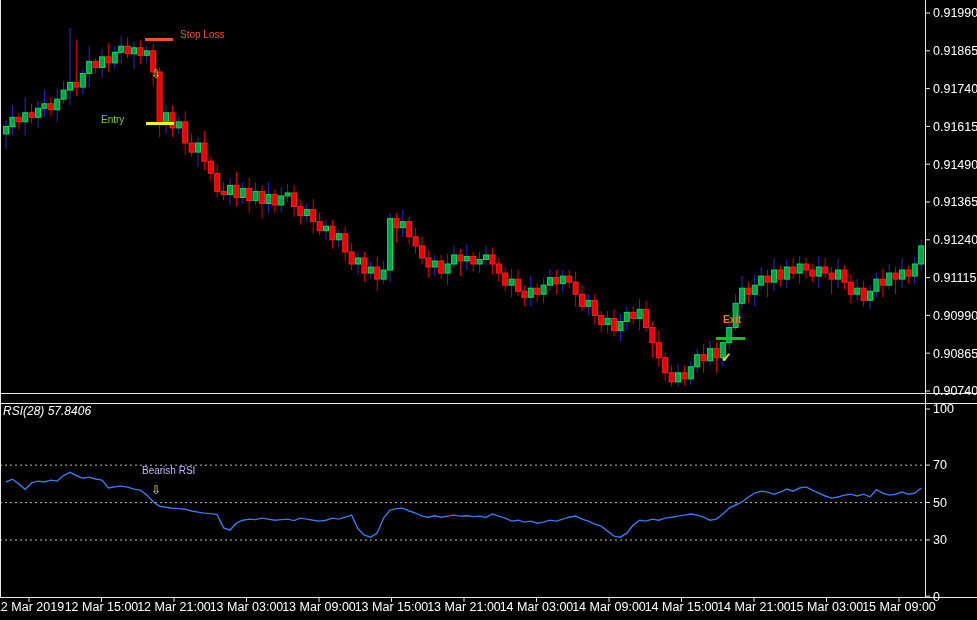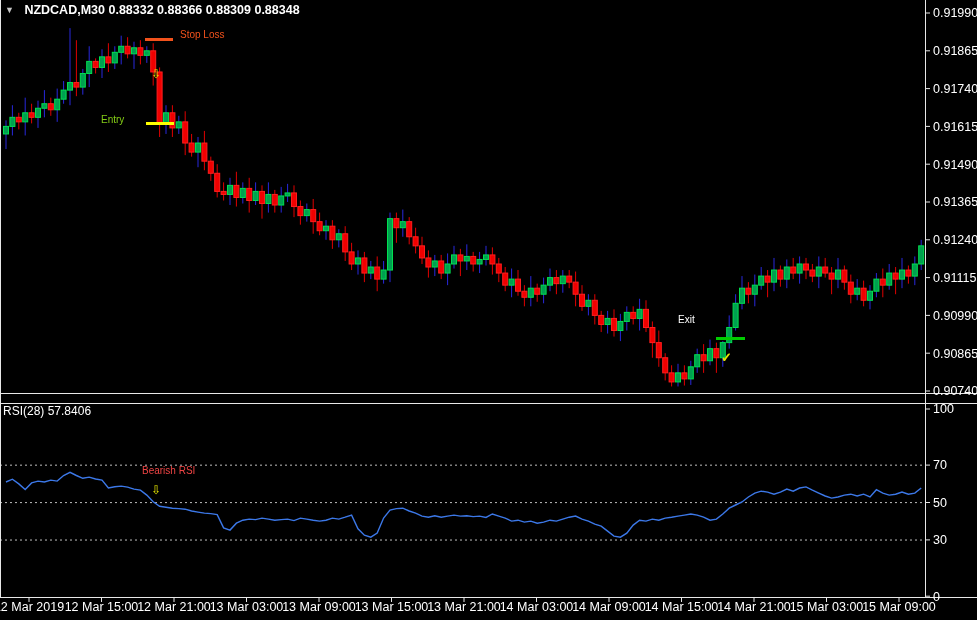--- a/index.html
+++ b/index.html
@@ -3,21 +3,21 @@
 <meta charset="utf-8">
 <style>
   html,body{margin:0;padding:0;background:#000;}
   .chart{position:relative;width:977px;height:620px;background:#000;overflow:hidden;
          font-family:"Liberation Sans",sans-serif;}
   .canvas-wrap{position:absolute;left:0;top:0;width:977px;height:620px;}
   svg{display:block;}
   .title-bar{position:absolute;left:5px;top:3px;color:#fff;font-size:12.5px;font-weight:bold;
              white-space:nowrap;z-index:5;}
   .title-bar .tri{color:#c8c8c8;font-size:9px;margin-right:7px;vertical-align:1px;cursor:pointer;}
-  .rsi-title{position:absolute;left:3px;top:404px;color:#fff;font-size:12px;z-index:5;white-space:nowrap;}
+  .rsi-title{position:absolute;left:3px;top:404px;color:#fff;font-size:12px;z-index:5;white-space:nowrap;font-style:italic;}
   .ann{position:absolute;font-size:10px;white-space:nowrap;z-index:6;}
   .ann-line{position:absolute;z-index:6;}
   .glyph{position:absolute;font-size:12px;z-index:6;}
   .check{font-weight:bold;font-size:13px;}
 </style>
 </head>
 <body>
 
 <div class="chart">
 
@@ -374,35 +374,30 @@
         <text x="681.5" y="611" fill="#FFFFFF" text-anchor="middle" style="font:12.5px &quot;Liberation Sans&quot;,sans-serif">14 Mar 15:00</text>
         <line x1="754" y1="598" x2="754" y2="602" stroke="#E8E8E8"></line>
         <text x="754" y="611" fill="#FFFFFF" text-anchor="middle" style="font:12.5px &quot;Liberation Sans&quot;,sans-serif">14 Mar 21:00</text>
         <line x1="826.5" y1="598" x2="826.5" y2="602" stroke="#E8E8E8"></line>
         <text x="826.5" y="611" fill="#FFFFFF" text-anchor="middle" style="font:12.5px &quot;Liberation Sans&quot;,sans-serif">15 Mar 03:00</text>
         <line x1="899" y1="598" x2="899" y2="602" stroke="#E8E8E8"></line>
         <text x="899" y="611" fill="#FFFFFF" text-anchor="middle" style="font:12.5px &quot;Liberation Sans&quot;,sans-serif">15 Mar 09:00</text>
       </svg>
   </div>
 
-  <div class="title-bar">
-    <span class="tri">▼</span>
-    <span>NZDCAD,M30</span>
-    <span>0.88332 0.88366 0.88309 0.88348</span>
-  </div>
 
   <div class="rsi-title">RSI(28) 57.8406</div>
 
   <div class="ann" id="sl-text" style="left: 180px; top: 29px; color: rgb(242, 82, 28);">Stop Loss</div>
   <div class="ann-line" id="sl-line" style="left: 145px; top: 38px; width: 28px; height: 3px; background: rgb(242, 82, 28);"></div>
 
   <div class="ann" id="entry-text" style="left: 101px; top: 114px; color: #84cc16;">Entry</div>
   <div class="ann-line" id="entry-line" style="left: 146px; top: 122px; width: 28px; height: 3px; background: rgb(255, 255, 0);"></div>
   <div class="glyph" id="entry-arrow" style="left: 151px; top: 67px; color: rgb(230, 230, 0);">⇩</div>
 
-  <div class="ann" id="exit-text" style="left: 678px; top: 314px; color: #ffffff;">Exit</div>
+  <div class="ann" id="exit-text" style="left: 723px; top: 314px; color: #f97316; font-weight: bold;">Exit</div>
   <div class="ann-line" id="exit-line" style="left: 716px; top: 337px; width: 29px; height: 3px; background: rgb(0, 204, 0);"></div>
   <div class="glyph check" id="exit-check" style="left: 721px; top: 350px; color: rgb(230, 230, 0);">✓</div>
 
-  <div class="ann" id="brsi-text" style="left: 142px; top: 465px; color: #ef4444;">Bearish RSI</div>
+  <div class="ann" id="brsi-text" style="left: 142px; top: 465px; color: #c4b5fd;">Bearish RSI</div>
   <div class="glyph" id="brsi-arrow" style="left: 151px; top: 483px; color: rgb(230, 230, 0);">⇩</div>
 
 </div>
 
 </body></html>

